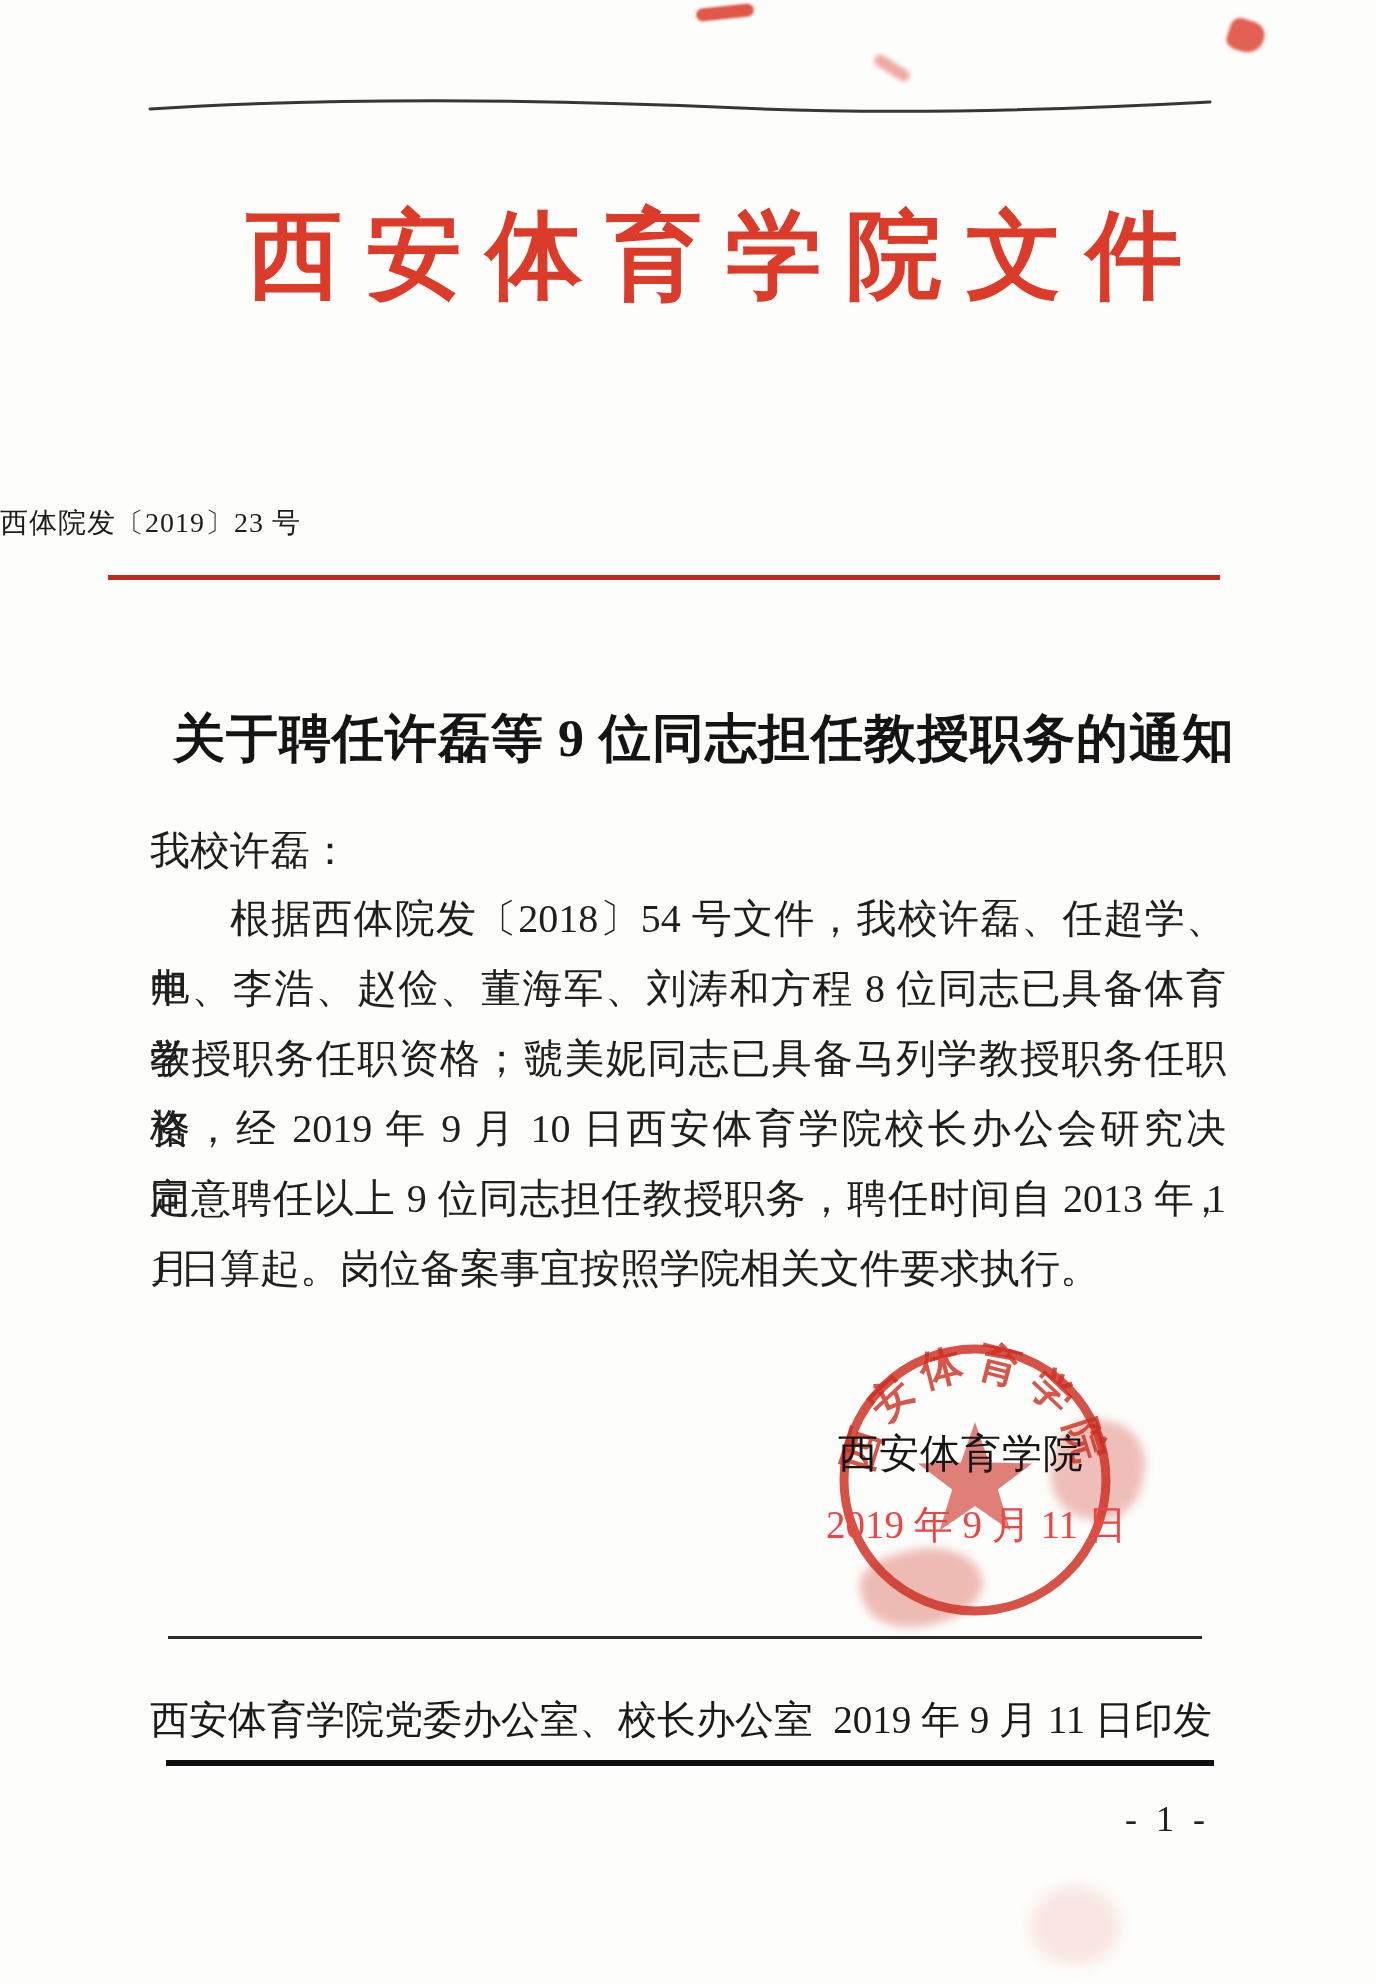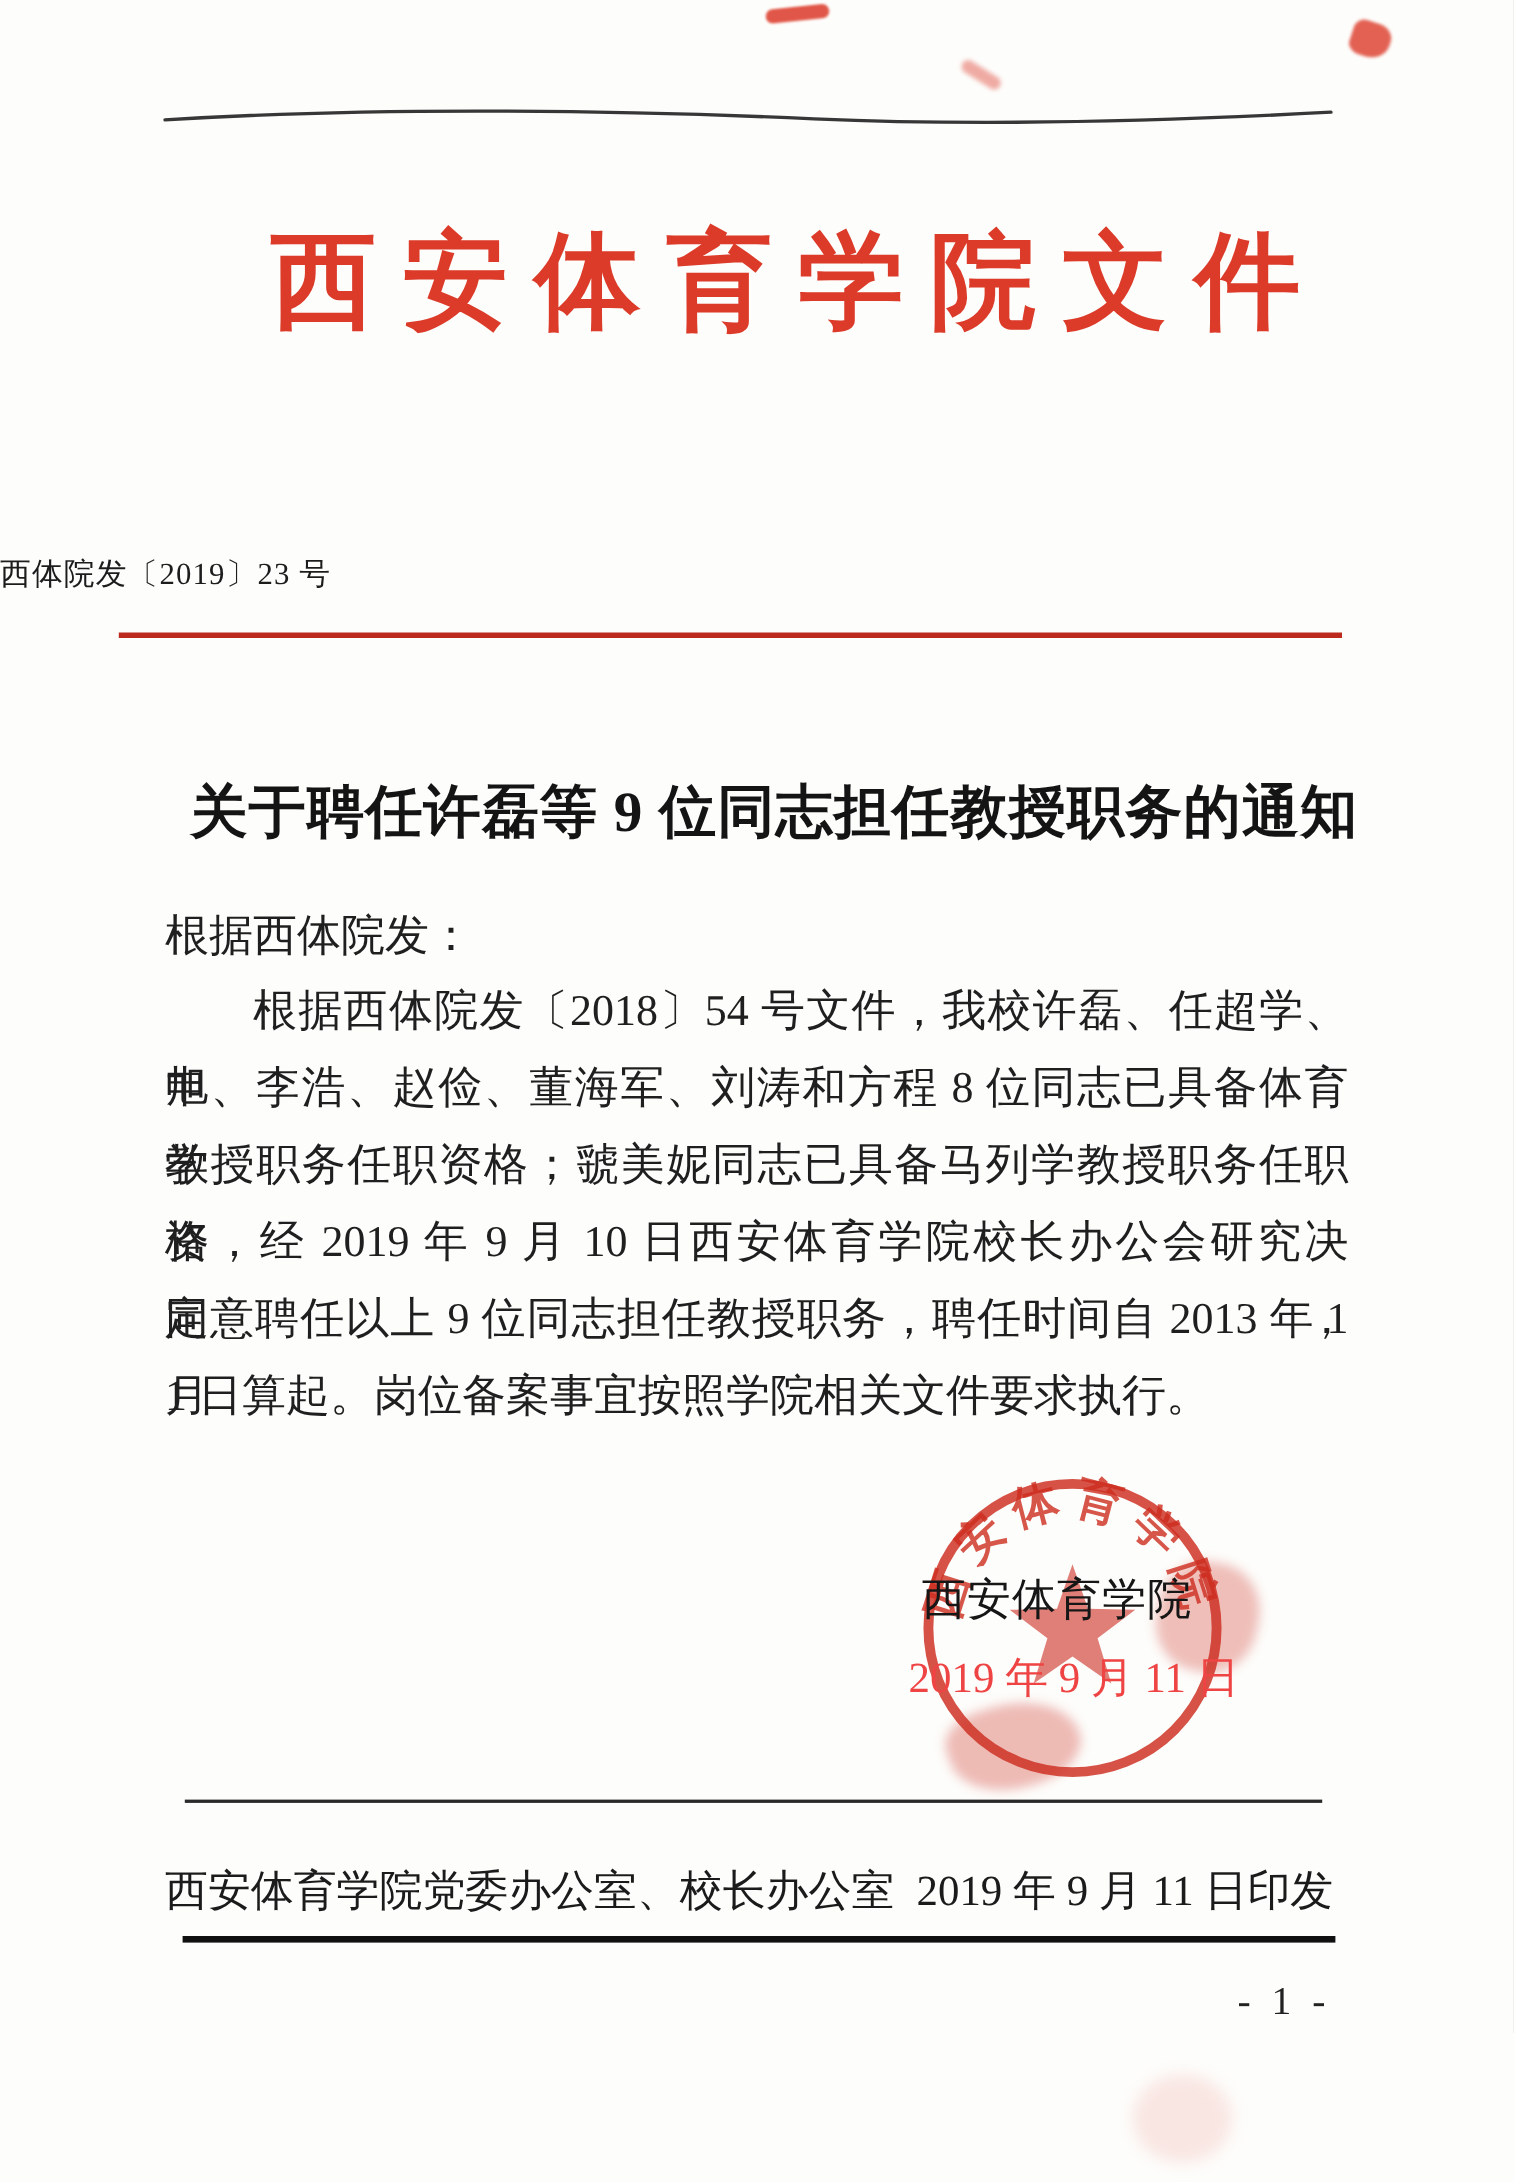--- a/index.html
+++ b/index.html
@@ -93,21 +93,21 @@
   <div class="artifact a3"></div>
 
   <div class="org-title">西 安 体 育 学 院 文 件</div>
 
   <div class="doc-number">西体院发〔2019〕23 号</div>
 
   <div class="red-rule"></div>
 
   <h1 class="notice-title">关于聘任许磊等 9 位同志担任教授职务的通知</h1>
 
-  <div class="salutation">根据西体院发：</div>
+  <div class="salutation">我校许磊：</div>
 
   <div class="body-line bl0">根据西体院发〔2018〕54 号文件，我校许磊、任超学、申</div>
   <div class="body-line bl1">旭、李浩、赵俭、董海军、刘涛和方程 8 位同志已具备体育学</div>
   <div class="body-line bl2">教授职务任职资格；虢美妮同志已具备马列学教授职务任职资</div>
   <div class="body-line bl3">格，经 2019 年 9 月 10 日西安体育学院校长办公会研究决定，</div>
   <div class="body-line bl4">同意聘任以上 9 位同志担任教授职务，聘任时间自 2013 年 1 月</div>
   <div class="body-line bl5">1 日算起。岗位备案事宜按照学院相关文件要求执行。</div>
 
   <svg class="seal" viewBox="0 0 300 300">
     <defs>

